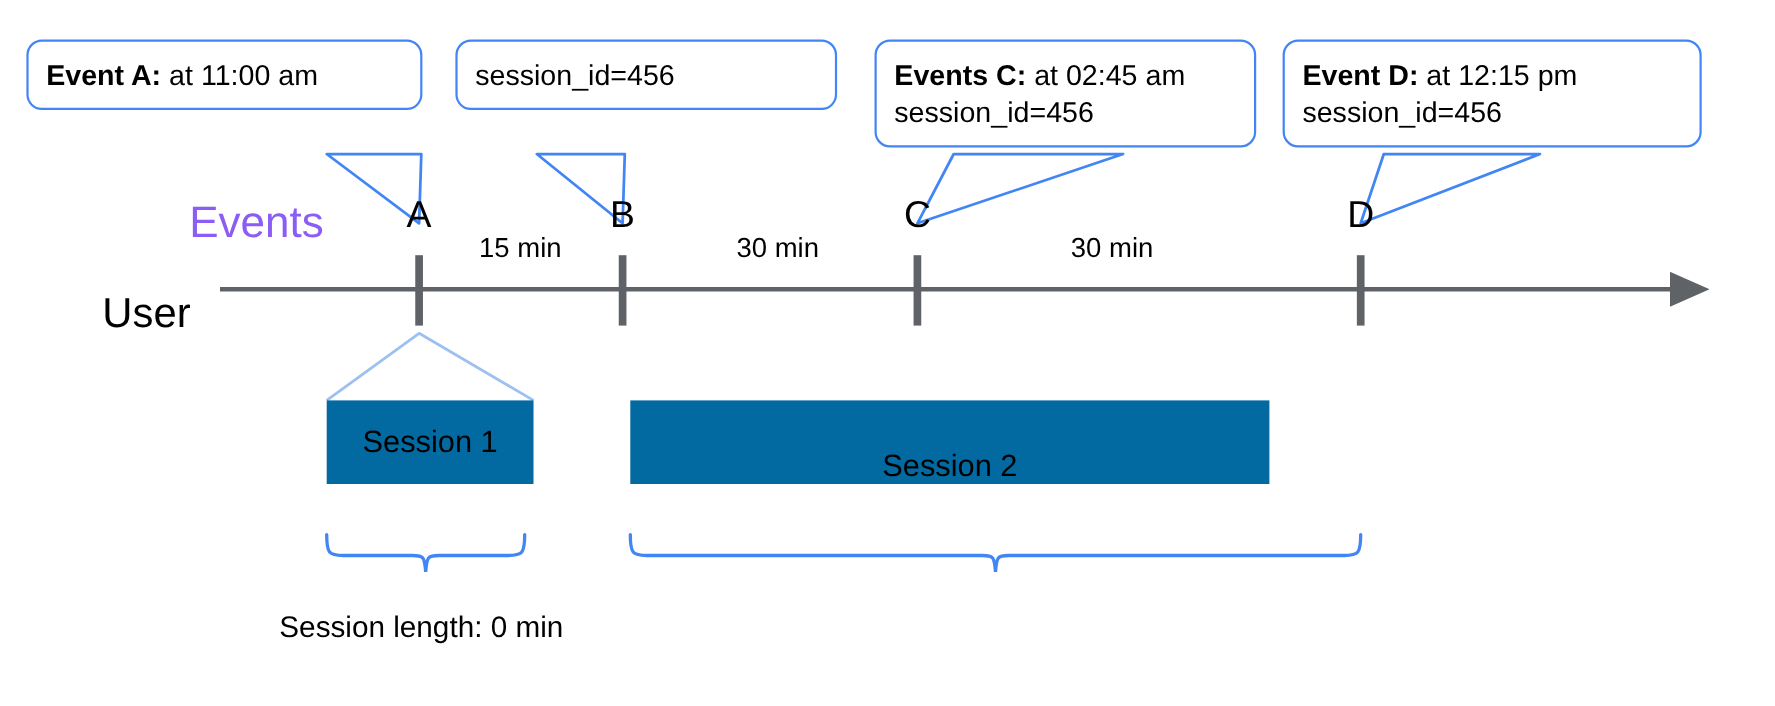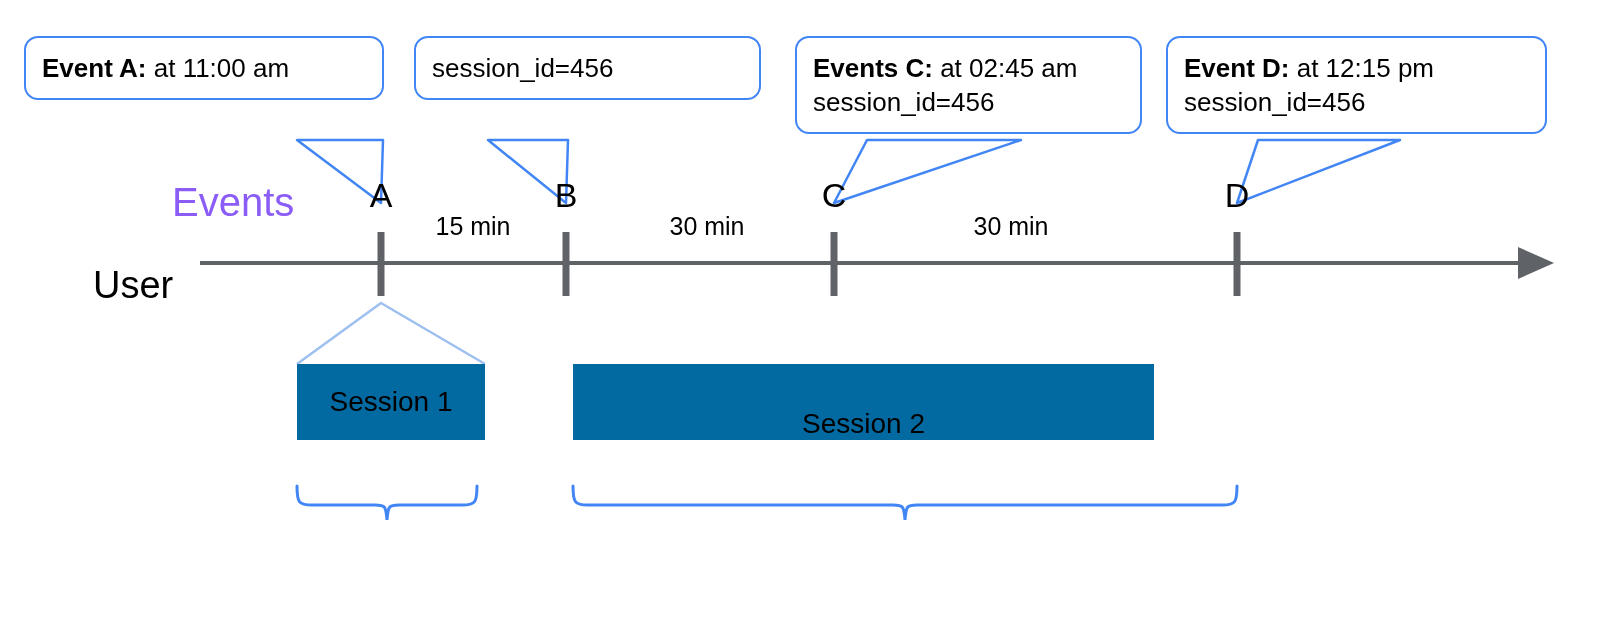--- a/index.html
+++ b/index.html
@@ -166,14 +166,15 @@
   <div class="gap-label" style="left:707px; top:212px;">30 min</div>
   <div class="gap-label" style="left:1011px; top:212px;">30 min</div>
 
   <div class="session-bar" style="left:297px; top:364px; width:188px; height:76px;">
     <span>Session 1</span>
   </div>
   <div class="session-bar" style="left:573px; top:364px; width:581px; height:76px;align-items:flex-end;">
     <span>Session 2</span>
   </div>
 
+  <div class="session-length" style="left:383px; top:555px;">Session length: 0 min</div>
 
 </div>
 
 </body></html>

